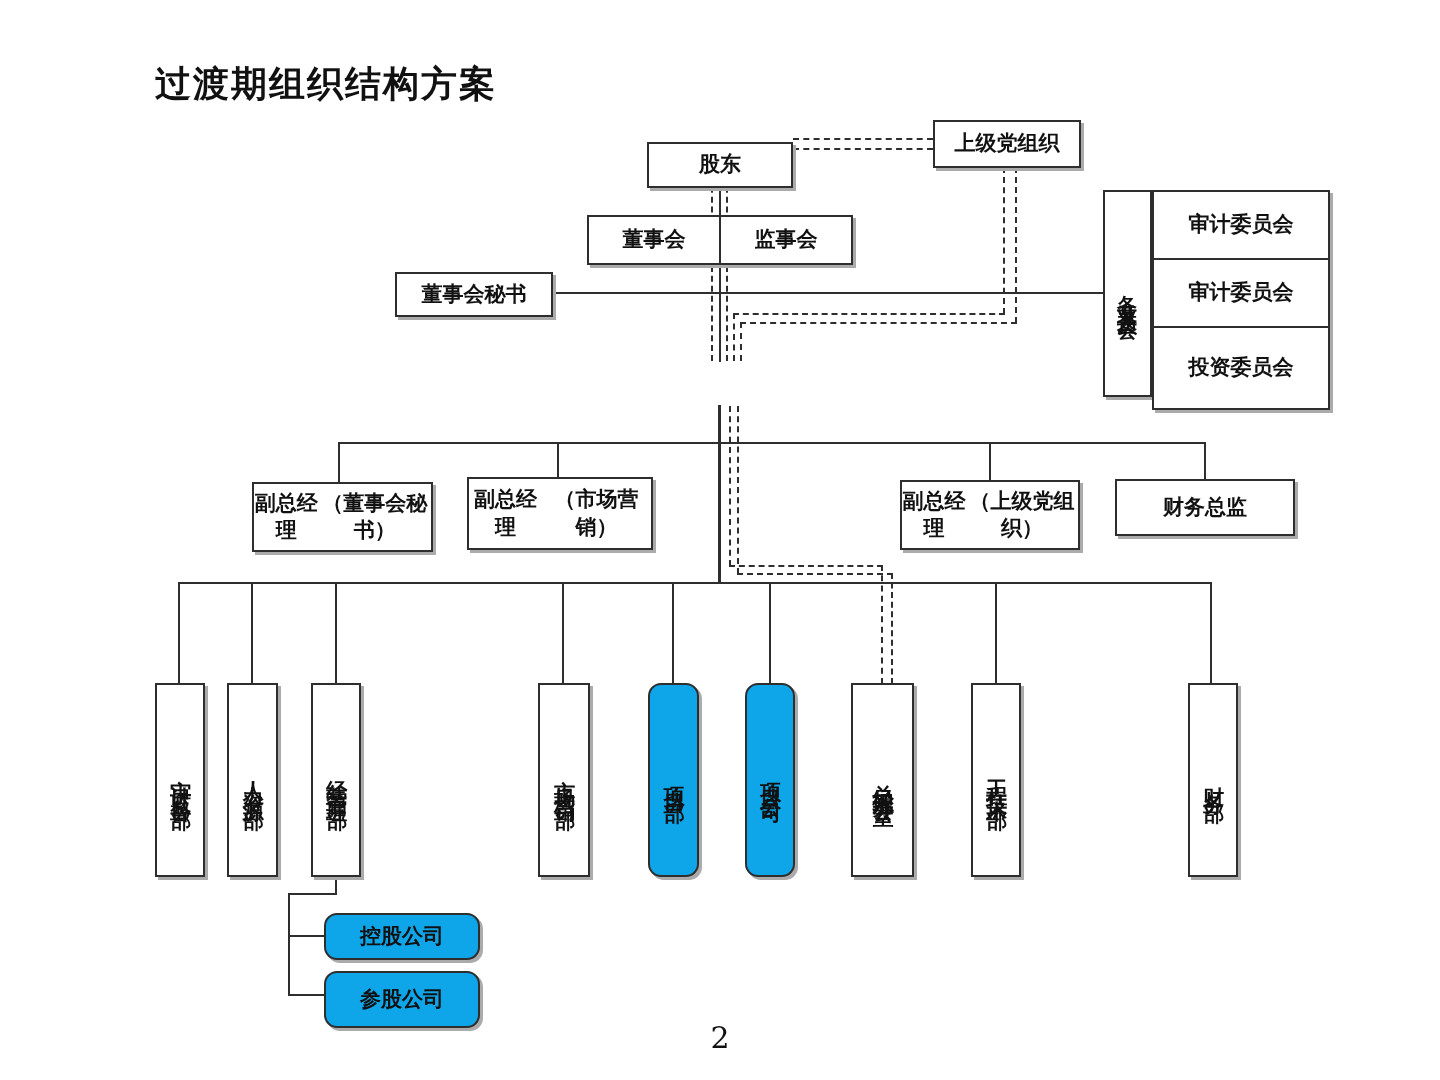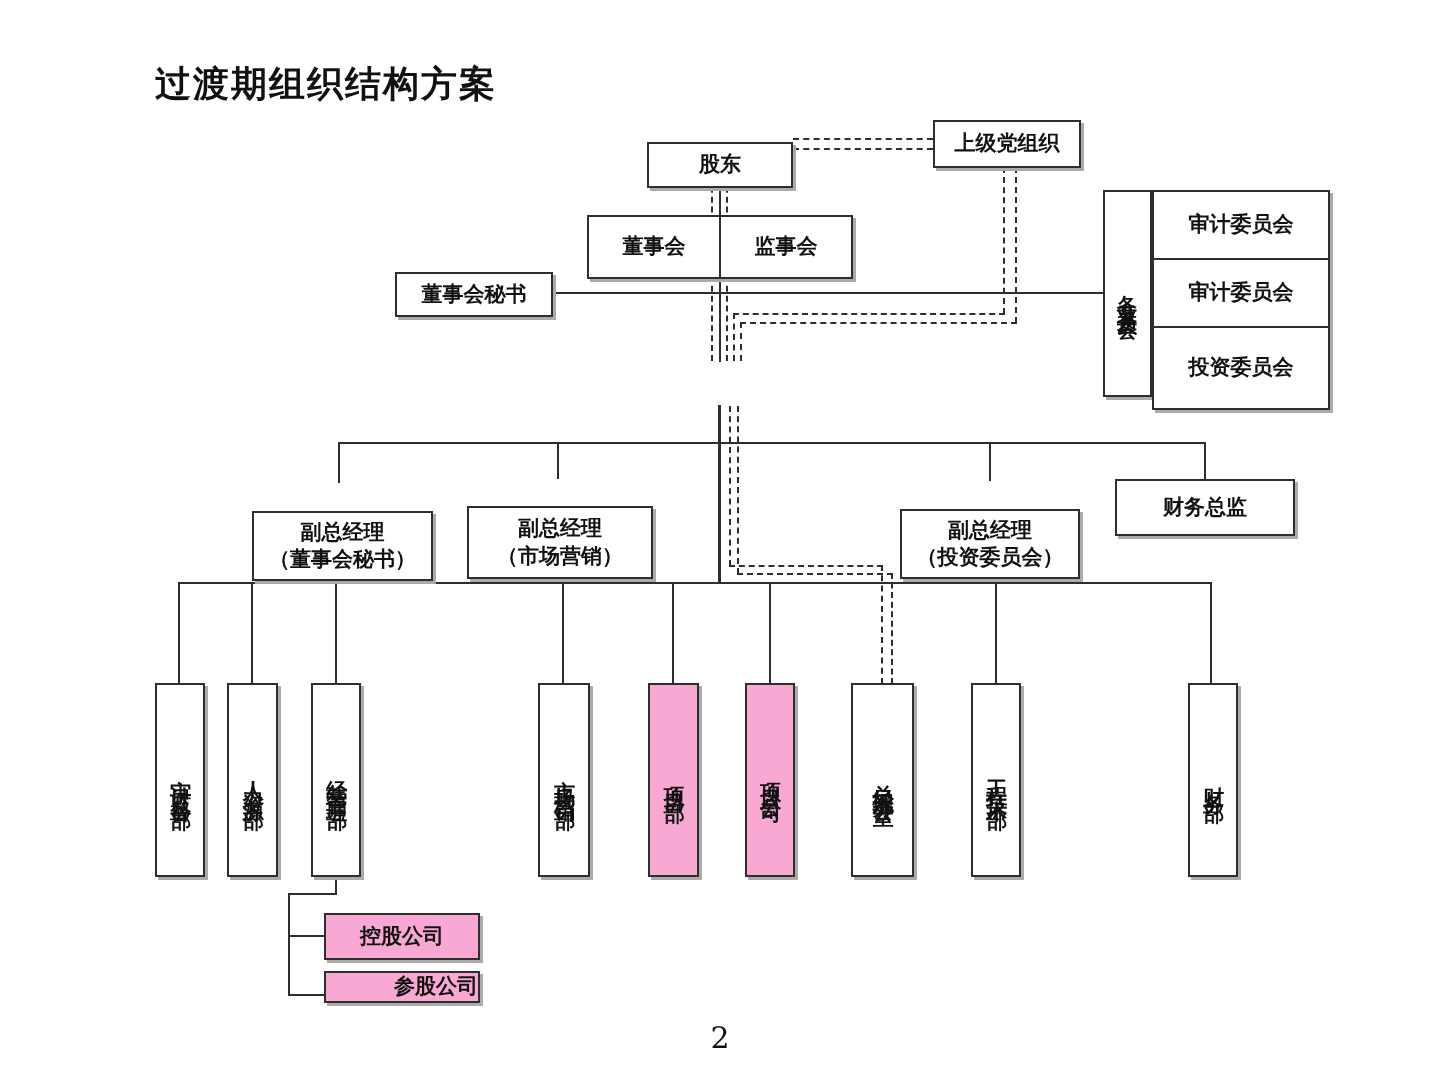--- a/index.html
+++ b/index.html
@@ -11,27 +11,27 @@
   .ln{position:absolute;background:#2e2e2e;z-index:1;}
   .dh{position:absolute;border-top:2px dashed #2e2e2e;height:0;z-index:1;}
   .dv{position:absolute;border-left:2px dashed #2e2e2e;width:0;z-index:1;}
   
   .bx{
     position:absolute;background:#ffffff;border:2px solid #2e2e2e;
     box-shadow:3px 3px 0 #ababab;box-sizing:border-box;z-index:2;
     display:flex;align-items:center;justify-content:center;
     font-weight:700;font-size:21px;line-height:1.3;text-align:center;
   }
-  .gray{background:#f9a8d4;}
+  .gray{background:#0ea5e9;border-radius:13px;}
   .split{padding:0;}
   .split .cell{flex:1;display:flex;align-items:center;justify-content:center;height:100%;}
   .split .mid{width:2px;background:#2e2e2e;height:100%;}
   .vt{writing-mode:vertical-rl;text-orientation:upright;letter-spacing:7px;font-size:21px;font-weight:700;}
   .vt-sm{writing-mode:vertical-rl;text-orientation:upright;letter-spacing:5px;font-size:20px;font-weight:700;}
-  .two-line{flex-direction:column;margin-top:29px;}
+  .two-line{flex-direction:row;}
   
   .title{
     position:absolute;left:155px;top:60px;font-size:36px;font-weight:800;
     letter-spacing:2px;z-index:3;
   }
   .pagenum{
     position:absolute;left:698px;top:1020px;width:44px;text-align:center;
     font-family:"DejaVu Serif",serif;font-size:30px;z-index:3;
   }
 </style>
@@ -84,21 +84,21 @@
   <div class="dv" style="left:881px;top:565px;height:119px;"></div>
   <div class="dv" style="left:891px;top:573px;height:111px;"></div>
 
   <div class="bx" style="left:647px;top:122px;width:146px;height:46px;margin-top:20px;">
     <span>股东</span>
   </div>
   <div class="bx" style="left:933px;top:120px;width:148px;height:48px;">
     <span>上级党组织</span>
   </div>
 
-  <div class="bx split" style="left:587px;top:215px;width:266px;height:64px;align-items:center;">
+  <div class="bx split" style="left:587px;top:215px;width:266px;height:50px;align-items:center;">
     <div class="cell">董事会</div>
     <div class="mid"></div>
     <div class="cell">监事会</div>
   </div>
   <div class="bx" style="left:395px;top:272px;width:158px;height:45px;">
     <span>董事会秘书</span>
   </div>
 
   <div class="bx" style="left:1103px;top:190px;width:49px;height:207px;">
     <span class="vt-sm">各专业委员会</span>
@@ -117,21 +117,21 @@
   <div class="bx two-line" style="left:252px;top:482px;width:181px;height:70px;">
     <span>副总经理</span>
     <span>（董事会秘书）</span>
   </div>
   <div class="bx two-line" style="left:467px;top:477px;width:186px;height:73px;">
     <span>副总经理</span>
     <span>（市场营销）</span>
   </div>
   <div class="bx two-line" style="left:900px;top:480px;width:180px;height:70px;">
     <span>副总经理</span>
-    <span>（投资委员会）</span>
+    <span>（上级党组织）</span>
   </div>
   <div class="bx" style="left:1115px;top:479px;width:180px;height:57px;">
     <span>财务总监</span>
   </div>
 
   <div class="bx" style="left:155px;top:683px;width:50px;height:194px;">
     <span class="vt">审计监督部</span>
   </div>
   <div class="bx" style="left:227px;top:683px;width:51px;height:194px;">
     <span class="vt">人力资源部</span>
@@ -154,17 +154,17 @@
   <div class="bx" style="left:971px;top:683px;width:50px;height:194px;">
     <span class="vt">工程技术部</span>
   </div>
   <div class="bx" style="left:1188px;top:683px;width:50px;height:194px;">
     <span class="vt">财务部</span>
   </div>
 
   <div class="bx gray" style="left:324px;top:913px;width:156px;height:47px;">
     <span>控股公司</span>
   </div>
-  <div class="bx gray" style="left:324px;top:971px;width:156px;height:32px;justify-content:flex-end;">
+  <div class="bx gray" style="left:324px;top:971px;width:156px;height:57px;">
     <span>参股公司</span>
   </div>
 
 </div>
 
 </body></html>

